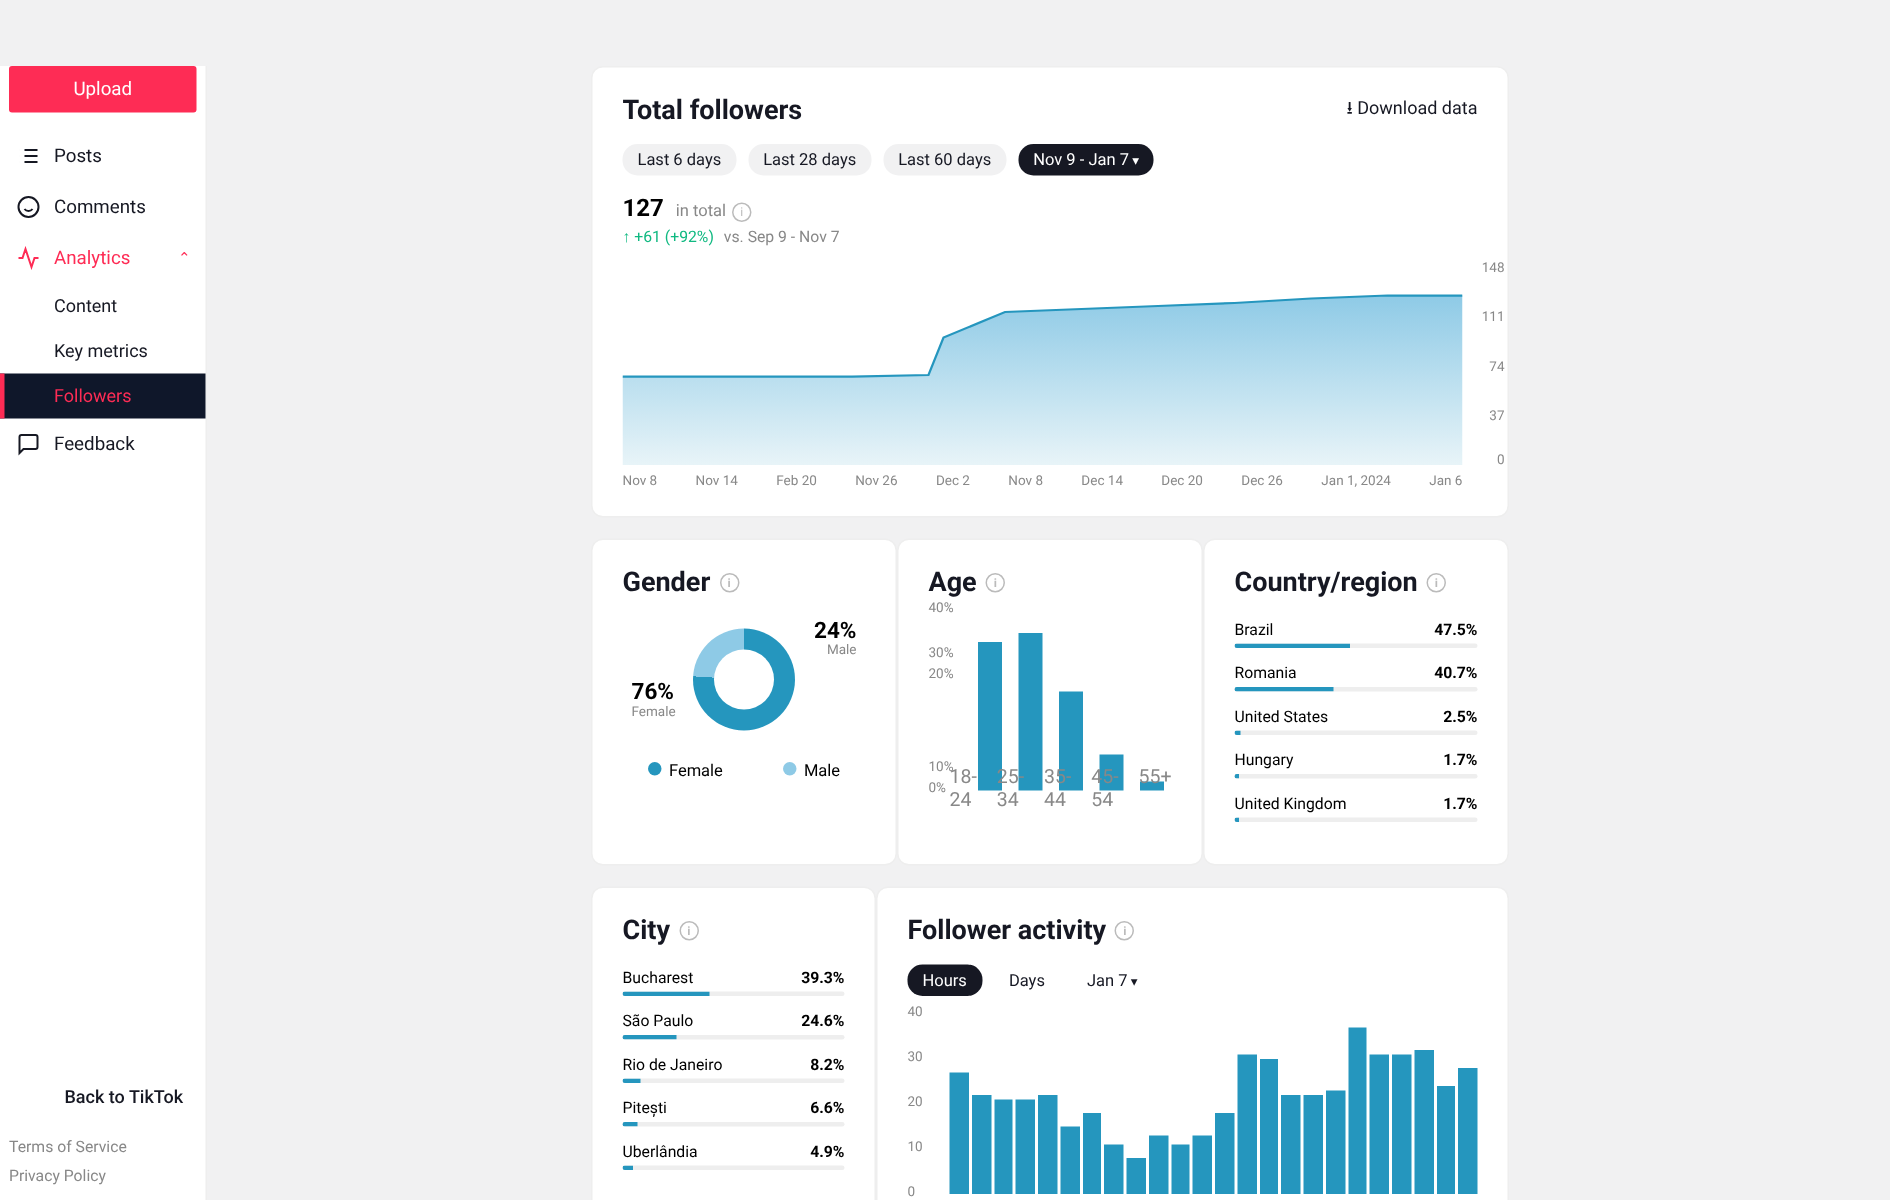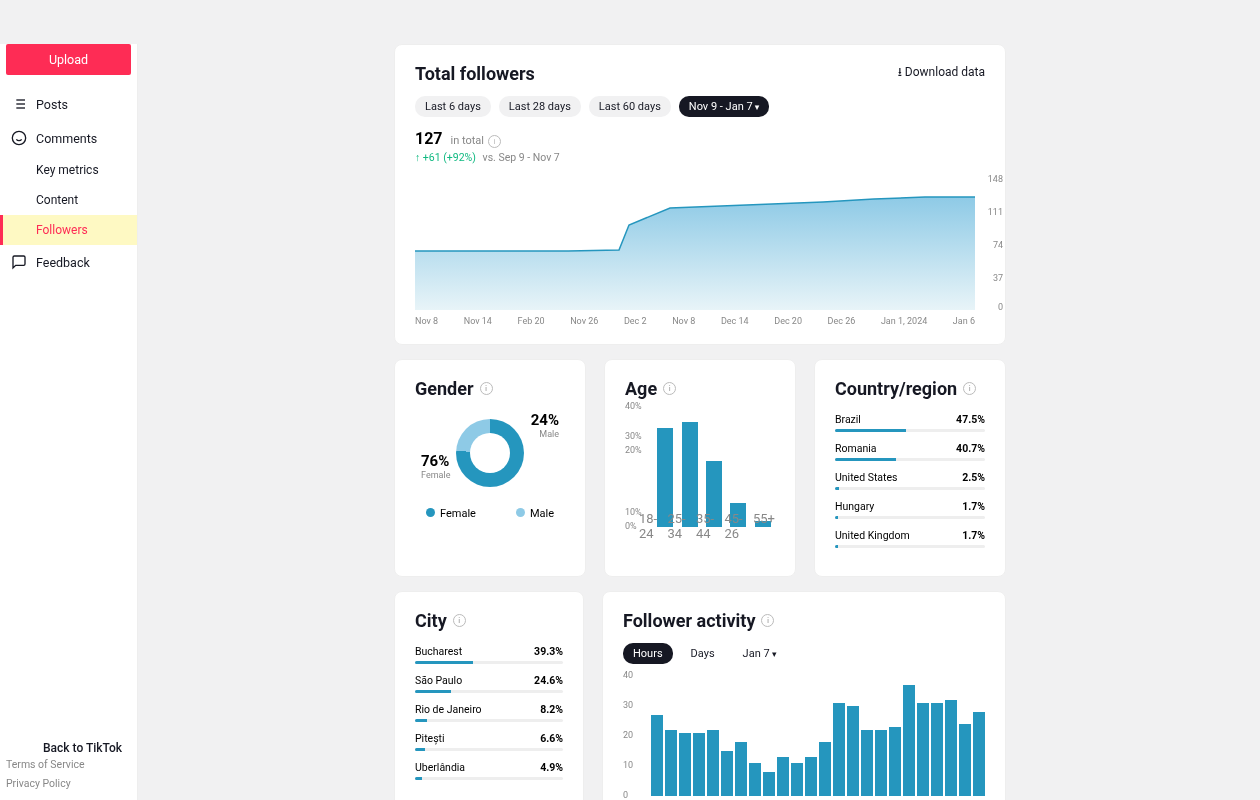--- a/index.html
+++ b/index.html
@@ -7,43 +7,43 @@
 .app { display: flex; height: 760px; margin-top: 0; }
 .topbar { height: 44px; background: #f1f1f2; }
 .sidebar { width: 138px; background: #fff; border-right: 1px solid #eee; display: flex; flex-direction: column; padding: 0; }
 .upload-btn { background: #FE2C55; color: #fff; border: none; padding: 8px 0; margin: 0 6px 12px; border-radius: 2px; font-size: 12.5px; cursor: pointer; }
 .nav { flex: 1; }
 .nav-item { display: flex; align-items: center; padding: 8px 10px; font-size: 12.5px; color: #161823; cursor: pointer; position: relative; }
 .nav-item .icon { width: 18px; height: 18px; margin-right: 8px; display: flex; align-items: center; justify-content: center; }
 .nav-item.expanded { color: #FE2C55; }
 .nav-item .chevron { margin-left: auto; font-size: 10px; }
 .sub-item { padding: 8px 10px 8px 36px; font-size: 12px; color: #161823; cursor: pointer; }
-.sub-item.active { background: #fef9c3; color: #FE2C55; border-left: 3px solid #FE2C55; padding-left: 33px; }
+.sub-item.active { background: #0f172a; color: #FE2C55; border-left: 3px solid #FE2C55; padding-left: 33px; }
 .footer-links { padding: 8px 6px; font-size: 10.5px; color: #161823; }
-.footer-links .bt { font-size: 12px; font-weight: 500; margin-bottom: 3px; padding-left: 37px; }
+.footer-links .bt { font-size: 12px; font-weight: 500; margin-bottom: 20px; padding-left: 37px; }
 .footer-links .lnk { color: #888; margin-bottom: 6px; }
 .content { flex: 1; padding: 0 0 20px 256px; overflow-y: auto; }
 .card { background: #fff; border-radius: 8px; border: 1px solid #eee; padding: 18px 20px; margin-bottom: 14px; }
 .card-title { font-size: 18px; font-weight: 700; color: #161823; display: flex; align-items: center; gap: 6px; }
 .info-ic { width: 13px; height: 13px; border: 1px solid #bbb; border-radius: 50%; display: inline-flex; align-items: center; justify-content: center; font-size: 8px; color: #bbb; }
 .dl-link { float: right; font-size: 12px; color: #161823; cursor: pointer; }
 .pills { display: flex; gap: 8px; margin: 12px 0; }
 .pill { background: #f1f1f2; color: #161823; font-size: 11px; padding: 4px 10px; border-radius: 10px; cursor: pointer; }
 .pill.active { background: #161823; color: #fff; }
 .pill .drop::after { content: " ▾"; font-size: 9px; }
 .stat-total { font-size: 16px; font-weight: 700; display: inline-block; margin-right: 4px; }
 .stat-sub { font-size: 11px; color: #888; }
 .stat-delta { font-size: 10.5px; margin-top: 3px; }
 .stat-delta .up { color: #10b981; }
 .stat-delta .cmp { color: #888; margin-left: 4px; }
 .chart-area { margin-top: 14px; position: relative; }
 .area-chart { width: 560px; height: 132px; position: relative; background: linear-gradient(to bottom, #c5e4ee 0%, #e8f4f8 100%); }
 .ylab { position: absolute; right: -28px; font-size: 9px; color: #888; }
 .xlabels { display: flex; justify-content: space-between; width: 560px; margin-top: 6px; font-size: 9px; color: #888; }
-.row-cards { display: flex; gap: 18px; }
+.row-cards { display: flex; gap: 0; }
 .row-cards .card { flex: 1; }
 .donut-wrap { display: flex; justify-content: center; position: relative; margin: 20px 0; }
 .donut { width: 68px; height: 68px; border-radius: 50%; background: conic-gradient(#2596be 0% 76%, #8ecae6 76% 100%); position: relative; }
 .donut::after { content: ""; position: absolute; inset: 14px; background: #fff; border-radius: 50%; }
 .donut-lbl { position: absolute; font-size: 15px; font-weight: 700; }
 .donut-lbl.small { font-size: 9px; font-weight: 400; color: #888; }
 .legend { display: flex; justify-content: center; gap: 40px; font-size: 11px; }
 .legend .dot { width: 9px; height: 9px; border-radius: 50%; display: inline-block; margin-right: 5px; }
 .bar-chart { display: flex; align-items: flex-end; justify-content: space-around; height: 120px; margin-top: 8px; position: relative; padding-left: 28px; }
 .bar-chart .bar { width: 16px; background: #2596be; }
@@ -87,22 +87,31 @@
         <span class="icon">
             <svg width="16" height="16" viewBox="0 0 24 24" fill="none" stroke="#161823" stroke-width="2">
               <circle cx="12" cy="12" r="10"></circle>
               <path d="M8 14s1.5 2 4 2 4-2 4-2"></path>
               <line x1="9" y1="9" x2="9.01" y2="9"></line>
               <line x1="15" y1="9" x2="15.01" y2="9"></line>
             </svg>
           </span>
         <span>Comments</span>
       </div>
+      <div class="nav-item expanded">
+        <span class="icon">
+            <svg width="16" height="16" viewBox="0 0 24 24" fill="none" stroke="#FE2C55" stroke-width="2">
+              <polyline points="22 12 18 12 15 21 9 3 6 12 2 12"></polyline>
+            </svg>
+          </span>
+        <span>Analytics</span>
+        <span class="chevron">⌃</span>
+      </div>
+      <div class="sub-item">Content</div>
       <div class="sub-item">Key metrics</div>
-      <div class="sub-item">Content</div>
       <div class="sub-item active">Followers</div>
       <div class="nav-item">
         <span class="icon">
             <svg width="16" height="16" viewBox="0 0 24 24" fill="none" stroke="#161823" stroke-width="2">
               <path d="M21 15a2 2 0 0 1-2 2H7l-4 4V5a2 2 0 0 1 2-2h14a2 2 0 0 1 2 2z"></path>
             </svg>
           </span>
         <span>Feedback</span>
       </div>
     </div>
@@ -204,21 +213,21 @@
           <span class="age-ylab" style="bottom:-4px">0%</span>
           <div class="bar" style="height:99px"></div>
           <div class="bar" style="height:105px"></div>
           <div class="bar" style="height:66px"></div>
           <div class="bar" style="height:24px"></div>
           <div class="bar" style="height:6px"></div>
           <div class="xlab">
             <span>18-24</span>
               <span>25-34</span>
               <span>35-44</span>
-              <span>45-26</span>
+              <span>45-54</span>
               <span>55+</span>
           </div>
         </div>
       </div>
 
       <div class="card small">
         <div class="card-title">
           <span>Country/region</span>
             <span class="info-ic">i</span>
         </div>

